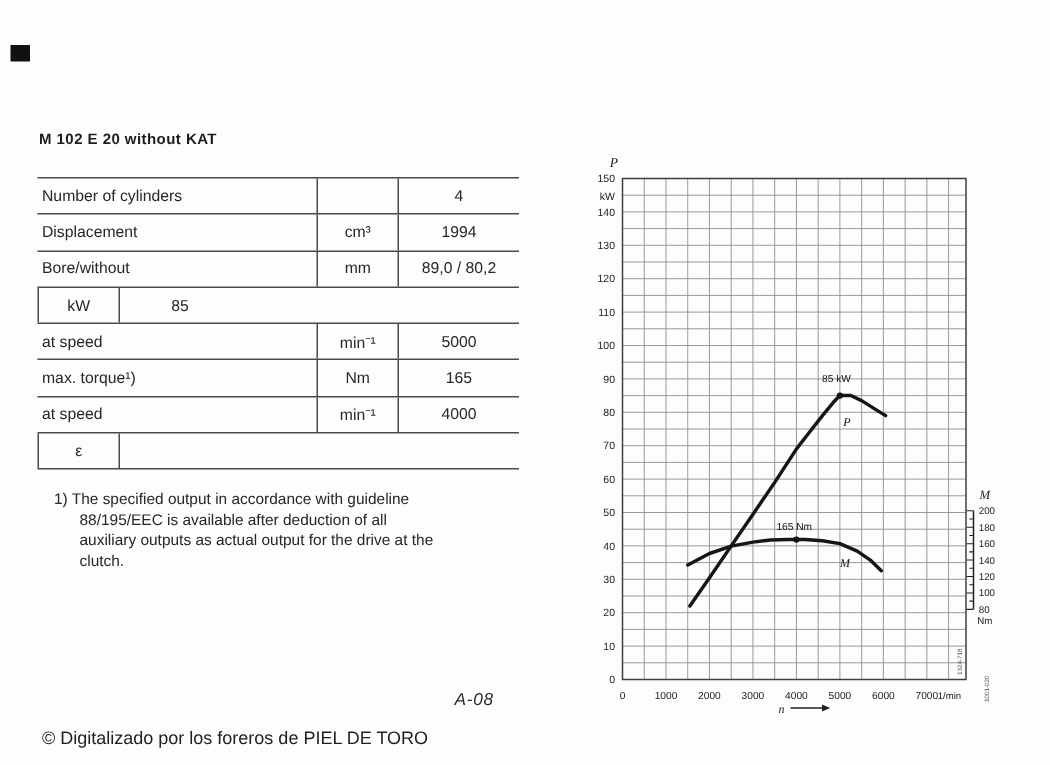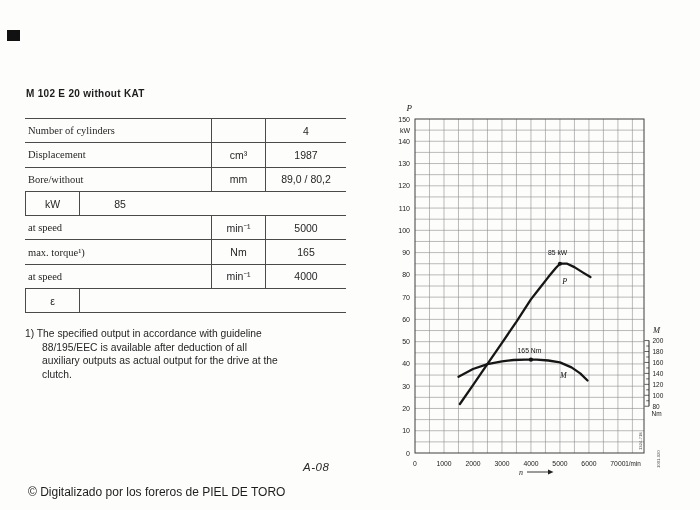--- a/index.html
+++ b/index.html
@@ -6,25 +6,25 @@
   body{
     width:700px;height:510px;position:relative;overflow:hidden;
     background:#fdfdfc;
     font-family:"Liberation Sans", sans-serif;
     color:#222;
   }
   .scan-mark{position:absolute;left:7px;top:30px;width:13px;height:11px;background:#111;}
   .doc-title{position:absolute;left:26px;top:88px;font-size:10px;font-weight:bold;color:#1d1d1d;letter-spacing:.3px;}
   .spec-table{position:absolute;left:25px;top:118px;width:321px;border-top:1.2px solid #4a4a4a;}
   .spec-row{display:flex;height:23.3px;border-bottom:1.2px solid #4a4a4a;font-size:10.5px;color:#262626;}
-  .cell-label{flex:1;display:flex;align-items:center;padding-left:3px;font-family:Liberation Serif, serif;}
+  .cell-label{flex:1;display:flex;align-items:center;padding-left:3px;}
   .cell-unit{width:53px;border-left:1.2px solid #4a4a4a;border-right:1.2px solid #4a4a4a;display:flex;align-items:center;justify-content:center;}
   .cell-value{width:80px;display:flex;align-items:center;justify-content:center;}
   .footnote{position:absolute;left:25px;top:327px;width:332px;font-size:10.3px;line-height:1.33;color:#262626;}
-  .footnote .fl{padding-left:17px;}
+  .footnote .fl{padding-left:17px;margin-left:11px;}
   .footnote .fl.first{padding-left:0;}
   .page-label{position:absolute;left:303px;top:461px;font-size:11.5px;color:#2a2a2a;letter-spacing:.5px;font-style:italic;}
   .copyright{position:absolute;left:8px;top:485px;font-size:12px;color:#1e1e1e;margin-left:20px;}
   .chart-wrap{position:absolute;left:390px;top:95px;width:302px;height:398px;}
   svg text{font-family:"Liberation Sans", sans-serif;}
   .serif-it{font-family:"Liberation Serif", serif;font-style:italic;}
 </style>
 </head>
 <body>
 
@@ -34,21 +34,21 @@
 
 <div class="spec-table">
     <div class="spec-row">
       <div class="cell-label">Number of cylinders</div>
       <div class="cell-unit"></div>
       <div class="cell-value">4</div>
     </div>
     <div class="spec-row">
       <div class="cell-label">Displacement</div>
       <div class="cell-unit">cm³</div>
-      <div class="cell-value">1987</div>
+      <div class="cell-value">1994</div>
     </div>
     <div class="spec-row">
       <div class="cell-label">Bore/without</div>
       <div class="cell-unit">mm</div>
       <div class="cell-value">89,0 / 80,2</div>
     </div>
     <div class="spec-row">
       <div class="cell-unit">kW</div>
       <div class="cell-value">85</div>
     </div>

